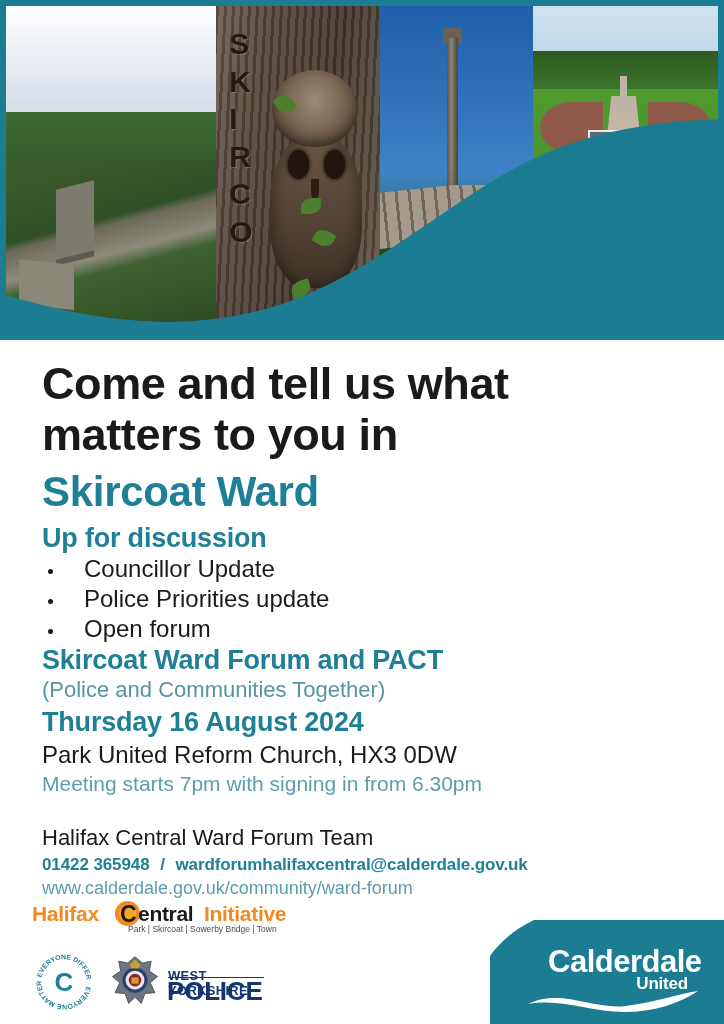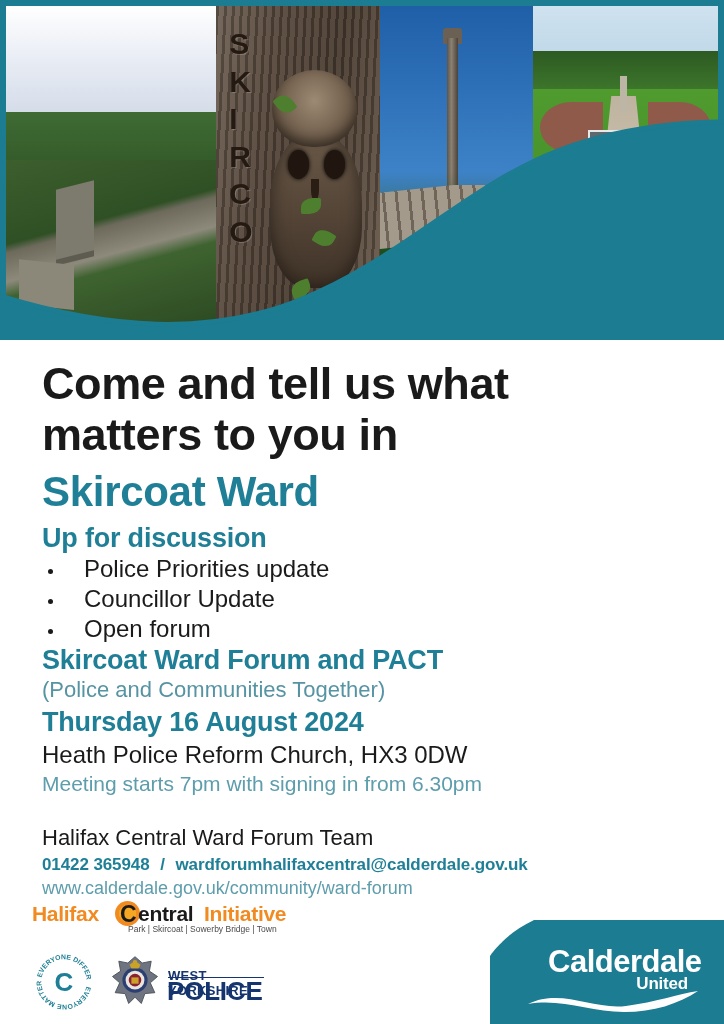--- a/index.html
+++ b/index.html
@@ -327,29 +327,29 @@
     <div class="headline">
       <span>Come and tell us what</span><br>
       <span>matters to you in</span>
     </div>
 
     <div class="ward">Skircoat Ward</div>
 
     <div class="upfor">Up for discussion</div>
 
     <ul class="topics">
+      <li>Councillor Update</li>
       <li>Police Priorities update</li>
-      <li>Councillor Update</li>
       <li>Open forum</li>
     </ul>
 
     <div class="forum-title">Skircoat Ward Forum and PACT</div>
     <div class="pact">(Police and Communities Together)</div>
     <div class="date">Thursday 16 August 2024</div>
-    <div class="venue">Heath Police Reform Church, HX3 0DW</div>
+    <div class="venue">Park United Reform Church, HX3 0DW</div>
     <div class="time">Meeting starts 7pm with signing in from 6.30pm</div>
 
     <div class="team">Halifax Central Ward Forum Team</div>
 
     <div class="contact">
       <span>01422 365948</span>
       <span class="sep">/</span>
       <span>wardforumhalifaxcentral@calderdale.gov.uk</span>
     </div>
 

